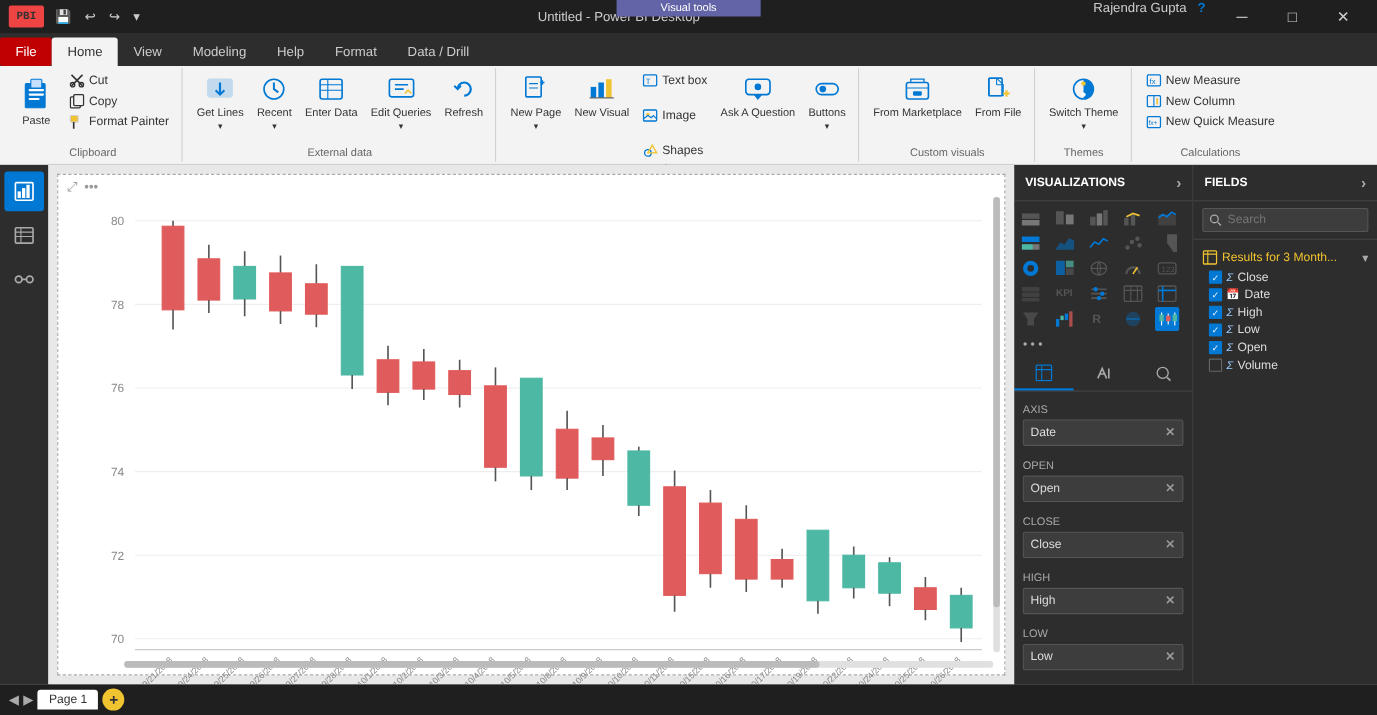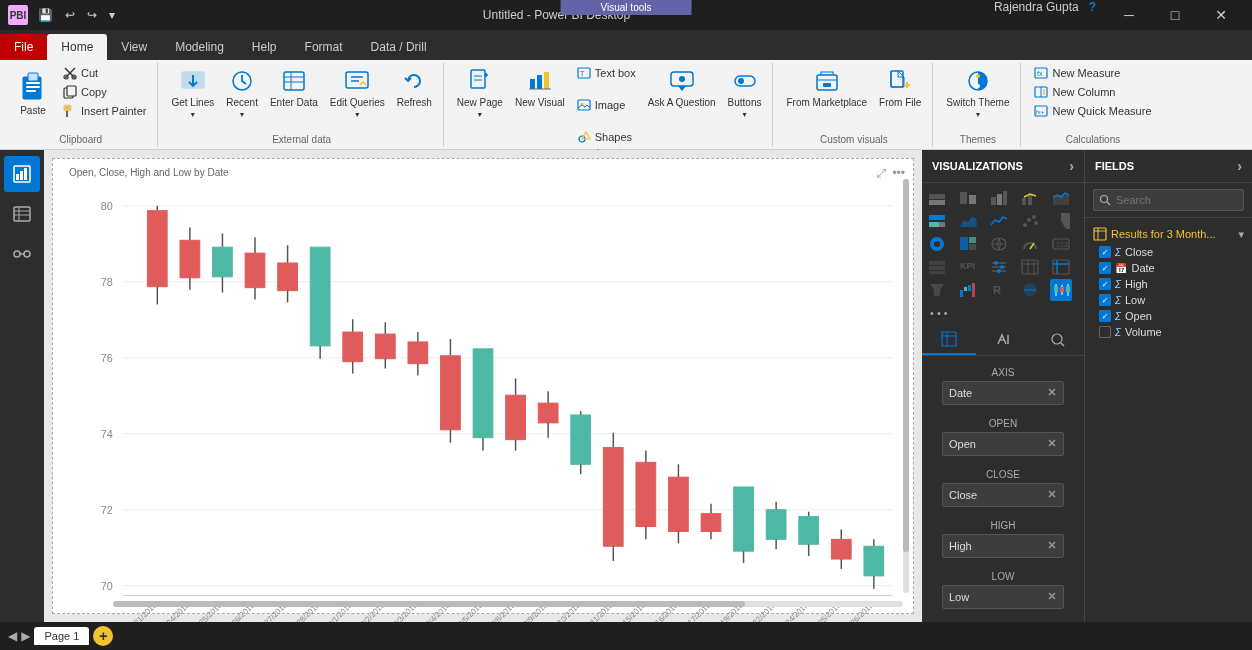--- a/index.html
+++ b/index.html
@@ -9,21 +9,21 @@
     .title-bar {
       height: 30px;
       background: #1f1f1f;
       display: flex;
       align-items: center;
       justify-content: space-between;
       padding: 0 8px;
       color: #fff;
     }
     .title-bar-left { display: flex; align-items: center; gap: 6px; }
-    .title-bar-icon { width: 20px; height: 20px; background: #f0abfc; border-radius: 2px; display: flex; align-items: center; justify-content: center; font-size: 10px; font-weight: bold; color: #333; }
+    .title-bar-icon { width: 32px; height: 20px; background: #ef4444; border-radius: 2px; display: flex; align-items: center; justify-content: center; font-size: 10px; font-weight: bold; color: #333; font-family: Liberation Mono, monospace; }
     .title-bar-actions { display: flex; gap: 4px; }
     .title-bar-actions span { font-size: 12px; color: #ccc; cursor: pointer; padding: 2px 4px; }
     .title-bar-center { color: #ccc; font-size: 12px; }
     .title-bar-right { display: flex; gap: 10px; color: #ccc; font-size: 12px; }
     .window-controls { display: flex; gap: 0; }
     .window-control { width: 46px; height: 30px; display: flex; align-items: center; justify-content: center; color: #ccc; cursor: pointer; font-size: 14px; }
 
     
     .ribbon-tabs {
       height: 30px;
@@ -246,22 +246,21 @@
       cursor: pointer;
       color: #aaa;
       font-size: 14px;
       border-bottom: 2px solid transparent;
     }
     .viz-tab.active { border-bottom-color: #0078d4; color: #0078d4; }
 
     .viz-fields {
       flex: 1;
       overflow-y: auto;
-      padding: 4px 12px;
-      text-align: center;
+      padding: 4px 0;
     }
     .viz-field-section {
       padding: 4px 8px;
     }
     .viz-field-label {
       color: #aaa;
       font-size: 10px;
       text-transform: uppercase;
       padding: 3px 0;
     }
@@ -478,21 +477,21 @@
               <rect x="1" y="3" width="9" height="10" rx="1" fill="none" stroke="#333" stroke-width="1.2"></rect>
               <rect x="4" y="1" width="9" height="10" rx="1" fill="#f3f3f3" stroke="#333" stroke-width="1.2"></rect>
             </svg>
             <span>Copy</span>
           </div>
           <div class="ribbon-btn-small">
             <svg width="14" height="14" viewBox="0 0 14 14">
               <rect x="1" y="1" width="7" height="6" rx="1" fill="#f0c330" stroke="#ccc" stroke-width="1"></rect>
               <line x1="4" y1="7" x2="4" y2="13" stroke="#333" stroke-width="1.5"></line>
             </svg>
-            <span>Insert Painter</span>
+            <span>Format Painter</span>
           </div>
         </div>
       </div>
     </div>
     <div class="ribbon-group-label">Clipboard</div>
   </div>
 
   <div class="ribbon-group">
     <div class="ribbon-buttons">
       <div class="ribbon-btn">
@@ -729,21 +728,20 @@
         <circle cx="5" cy="10" r="3" fill="none" stroke="#aaa" stroke-width="1.5"></circle>
         <circle cx="15" cy="10" r="3" fill="none" stroke="#aaa" stroke-width="1.5"></circle>
         <line x1="8" y1="10" x2="12" y2="10" stroke="#aaa" stroke-width="1.5"></line>
       </svg>
     </div>
   </div>
 
   <div class="canvas-area">
     <div class="chart-container">
       <div style="display:flex; justify-content:space-between; align-items:center; padding:4px 8px;">
-        <div class="chart-title">Open, Close, High and Low by Date</div>
         <div style="display:flex; gap:6px;">
           <span style="color:#999; font-size:12px;">⤢</span>
           <span style="color:#999; font-size:12px;">•••</span>
         </div>
       </div>
       
       <svg class="candlestick-svg" viewBox="0 0 850 460" preserveAspectRatio="xMidYMid meet">
 
         <line x1="60" y1="20" x2="840" y2="20" stroke="#eee" stroke-width="1"></line>
         <line x1="60" y1="97" x2="840" y2="97" stroke="#eee" stroke-width="1"></line>

